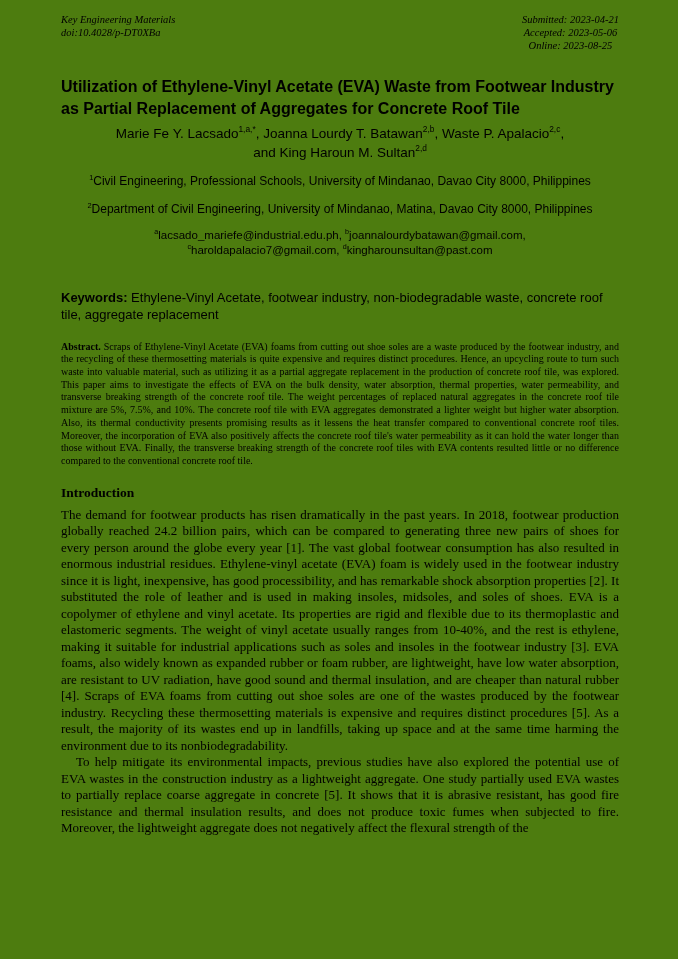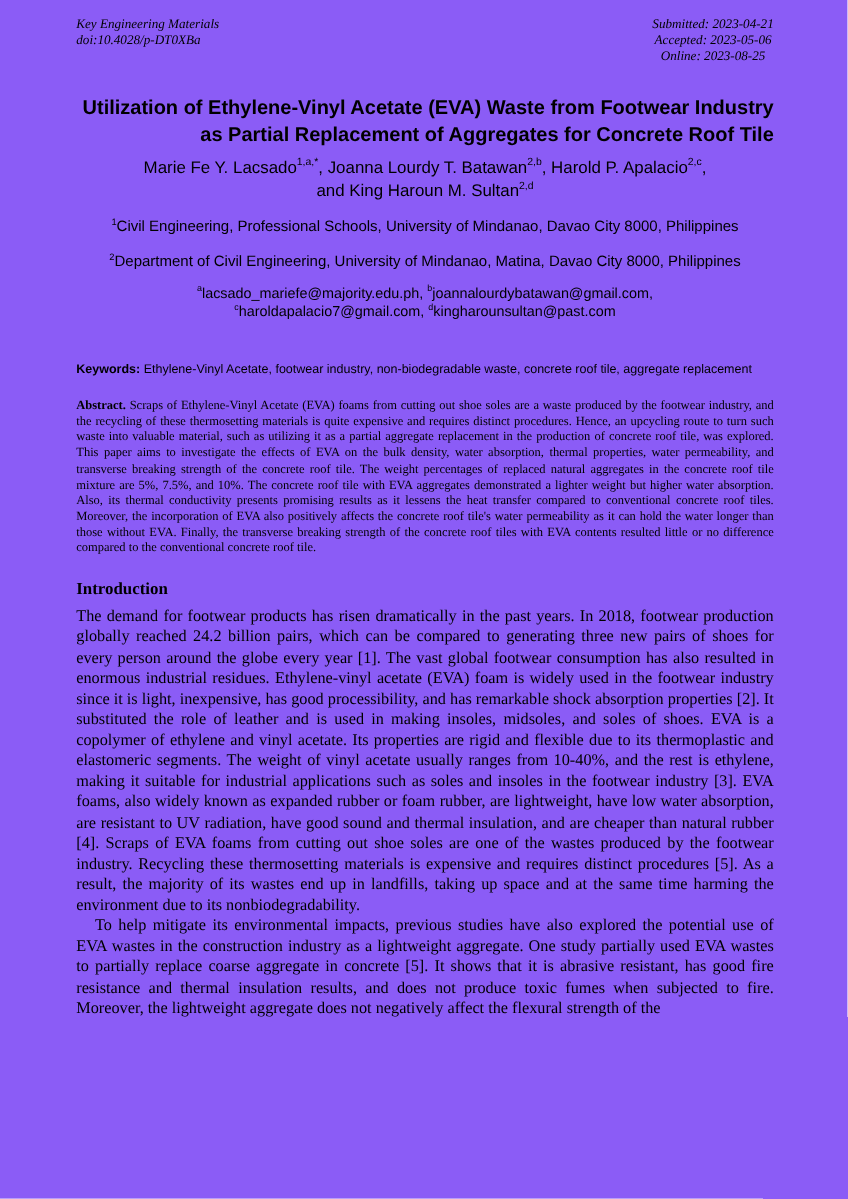--- a/index.html
+++ b/index.html
@@ -6,36 +6,36 @@
   html, body { background: #ffffff; }
   body {
     width: 678px; height: 959px;
     font-family: "Liberation Serif", serif;
     color: #000000;
   }
   .page {
     width: 678px; height: 959px;
     padding: 14px 59px 0 61px;
     overflow: hidden;
-    background: #8b5cf6;
+    background: #4d7c0f;
   }
   .journal-header {
     display: flex;
     justify-content: space-between;
     font-style: italic;
     font-size: 10.5px;
     line-height: 1.22;
     font-family: "Liberation Serif", serif;
   }
   .header-right { text-align: center; }
   .title {
     font-family: "Liberation Sans", sans-serif;
     font-size: 16px;
     font-weight: bold;
-    text-align: right;
+    text-align: left;
     margin-top: 24px;
     line-height: 1.32;
   }
   .authors {
     font-family: "Liberation Sans", sans-serif;
     font-size: 13.5px;
     text-align: center;
     margin-top: 6px;
     line-height: 1.4;
   }
@@ -49,21 +49,21 @@
   }
   .emails {
     font-family: "Liberation Sans", sans-serif;
     font-size: 11.5px;
     text-align: center;
     margin-top: 10px;
     line-height: 1.35;
   }
   .keywords {
     font-family: "Liberation Sans", sans-serif;
-    font-size: 10px;
+    font-size: 13px;
     margin-top: 30px;
     line-height: 1.35;
     text-align: left;
   }
   .abstract {
     margin-top: 17px;
     font-size: 10px;
     line-height: 1.27;
     text-align: justify;
   }
@@ -97,27 +97,27 @@
     </div>
     <div class="header-right">
       <div>Submitted: 2023-04-21</div>
       <div>Accepted: 2023-05-06</div>
       <div>Online: 2023-08-25</div>
     </div>
   </div>
 
   <h1 class="title">Utilization of Ethylene-Vinyl Acetate (EVA) Waste from Footwear Industry as Partial Replacement of Aggregates for Concrete Roof Tile</h1>
 
-  <p class="authors"><span>Marie Fe Y. Lacsado</span><sup>1,a,*</sup><span>, Joanna Lourdy T. Batawan</span><sup>2,b</sup><span>, Harold P. Apalacio</span><sup>2,c</sup><span>,</span><br><span>and King Haroun M. Sultan</span><sup>2,d</sup></p>
+  <p class="authors"><span>Marie Fe Y. Lacsado</span><sup>1,a,*</sup><span>, Joanna Lourdy T. Batawan</span><sup>2,b</sup><span>, Waste P. Apalacio</span><sup>2,c</sup><span>,</span><br><span>and King Haroun M. Sultan</span><sup>2,d</sup></p>
 
   <p class="affil"><sup>1</sup><span>Civil Engineering, Professional Schools, University of Mindanao, Davao City 8000, Philippines</span></p>
 
   <p class="affil"><sup>2</sup><span>Department of Civil Engineering, University of Mindanao, Matina, Davao City 8000, Philippines</span></p>
 
-  <p class="emails"><sup>a</sup><span>lacsado_mariefe@majority.edu.ph, </span><sup>b</sup><span>joannalourdybatawan@gmail.com,</span><br><sup>c</sup><span>haroldapalacio7@gmail.com, </span><sup>d</sup><span>kingharounsultan@past.com</span></p>
+  <p class="emails"><sup>a</sup><span>lacsado_mariefe@industrial.edu.ph, </span><sup>b</sup><span>joannalourdybatawan@gmail.com,</span><br><sup>c</sup><span>haroldapalacio7@gmail.com, </span><sup>d</sup><span>kingharounsultan@past.com</span></p>
 
   <p class="keywords"><b>Keywords:</b> <span>Ethylene-Vinyl Acetate, footwear industry, non-biodegradable waste, concrete roof tile, aggregate replacement</span></p>
 
   <p class="abstract"><b>Abstract.</b> <span>Scraps of Ethylene-Vinyl Acetate (EVA) foams from cutting out shoe soles are a waste produced by the footwear industry, and the recycling of these thermosetting materials is quite expensive and requires distinct procedures. Hence, an upcycling route to turn such waste into valuable material, such as utilizing it as a partial aggregate replacement in the production of concrete roof tile, was explored. This paper aims to investigate the effects of EVA on the bulk density, water absorption, thermal properties, water permeability, and transverse breaking strength of the concrete roof tile. The weight percentages of replaced natural aggregates in the concrete roof tile mixture are 5%, 7.5%, and 10%. The concrete roof tile with EVA aggregates demonstrated a lighter weight but higher water absorption. Also, its thermal conductivity presents promising results as it lessens the heat transfer compared to conventional concrete roof tiles. Moreover, the incorporation of EVA also positively affects the concrete roof tile's water permeability as it can hold the water longer than those without EVA. Finally, the transverse breaking strength of the concrete roof tiles with EVA contents resulted little or no difference compared to the conventional concrete roof tile.</span></p>
 
   <h2 class="section-heading">Introduction</h2>
 
   <p class="body-par">The demand for footwear products has risen dramatically in the past years. In 2018, footwear production globally reached 24.2 billion pairs, which can be compared to generating three new pairs of shoes for every person around the globe every year [1]. The vast global footwear consumption has also resulted in enormous industrial residues. Ethylene-vinyl acetate (EVA) foam is widely used in the footwear industry since it is light, inexpensive, has good processibility, and has remarkable shock absorption properties [2]. It substituted the role of leather and is used in making insoles, midsoles, and soles of shoes. EVA is a copolymer of ethylene and vinyl acetate. Its properties are rigid and flexible due to its thermoplastic and elastomeric segments. The weight of vinyl acetate usually ranges from 10-40%, and the rest is ethylene, making it suitable for industrial applications such as soles and insoles in the footwear industry [3]. EVA foams, also widely known as expanded rubber or foam rubber, are lightweight, have low water absorption, are resistant to UV radiation, have good sound and thermal insulation, and are cheaper than natural rubber [4]. Scraps of EVA foams from cutting out shoe soles are one of the wastes produced by the footwear industry. Recycling these thermosetting materials is expensive and requires distinct procedures [5]. As a result, the majority of its wastes end up in landfills, taking up space and at the same time harming the environment due to its nonbiodegradability.</p>
 
   <p class="body-par indent">To help mitigate its environmental impacts, previous studies have also explored the potential use of EVA wastes in the construction industry as a lightweight aggregate. One study partially used EVA wastes to partially replace coarse aggregate in concrete [5]. It shows that it is abrasive resistant, has good fire resistance and thermal insulation results, and does not produce toxic fumes when subjected to fire. Moreover, the lightweight aggregate does not negatively affect the flexural strength of the</p>

